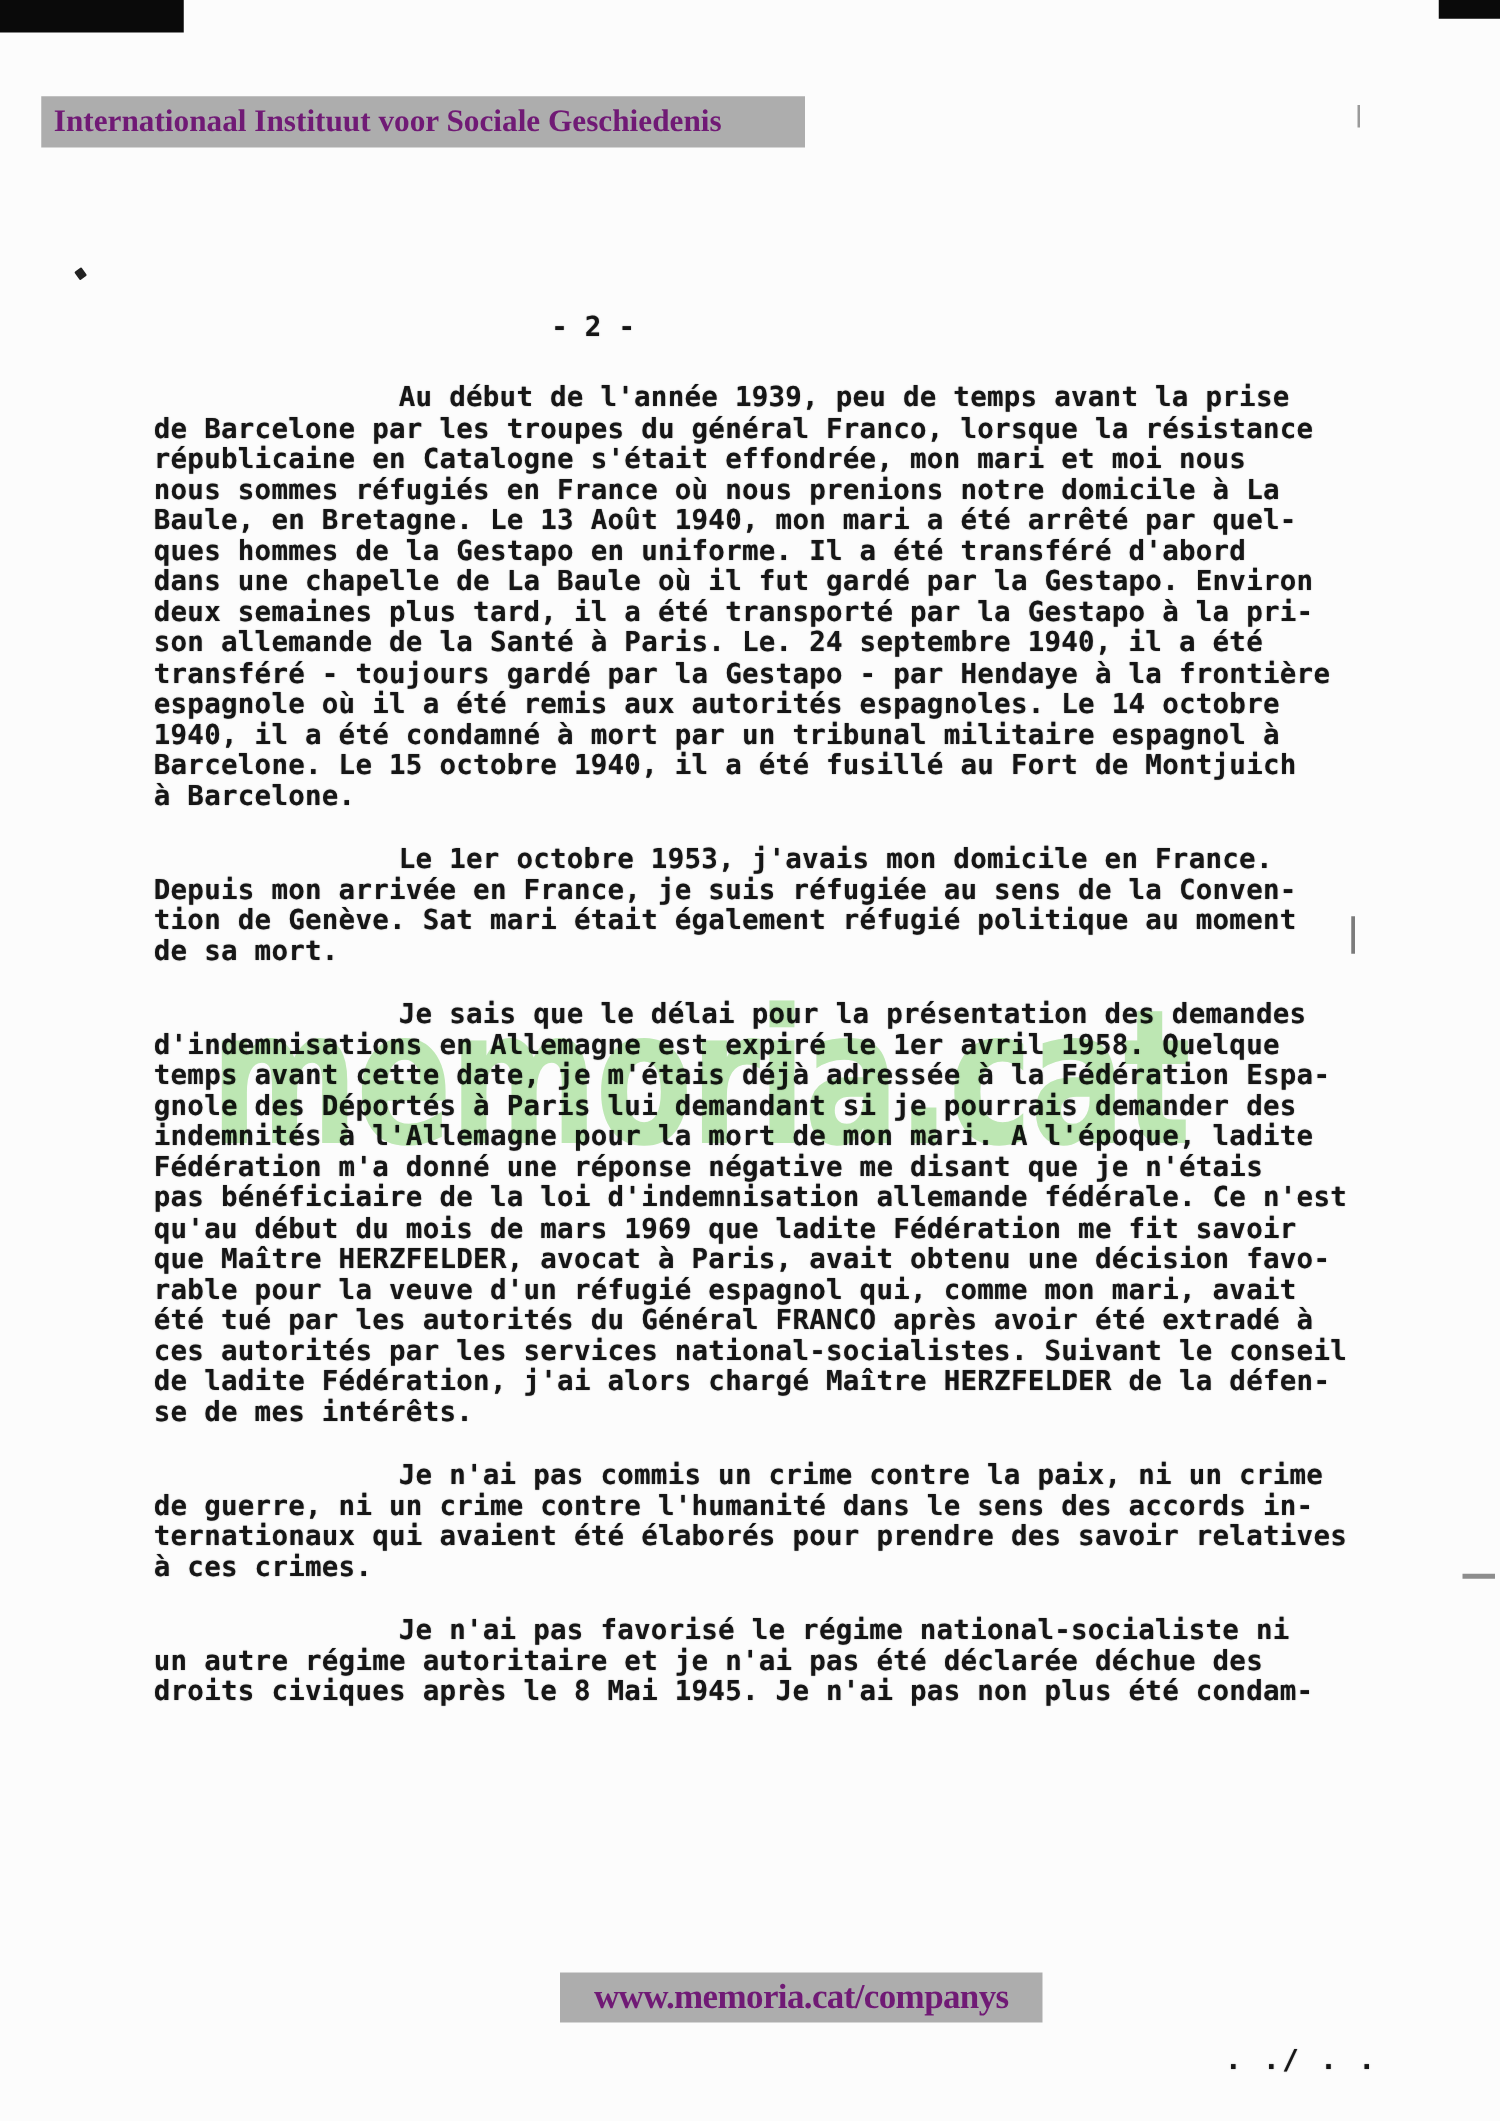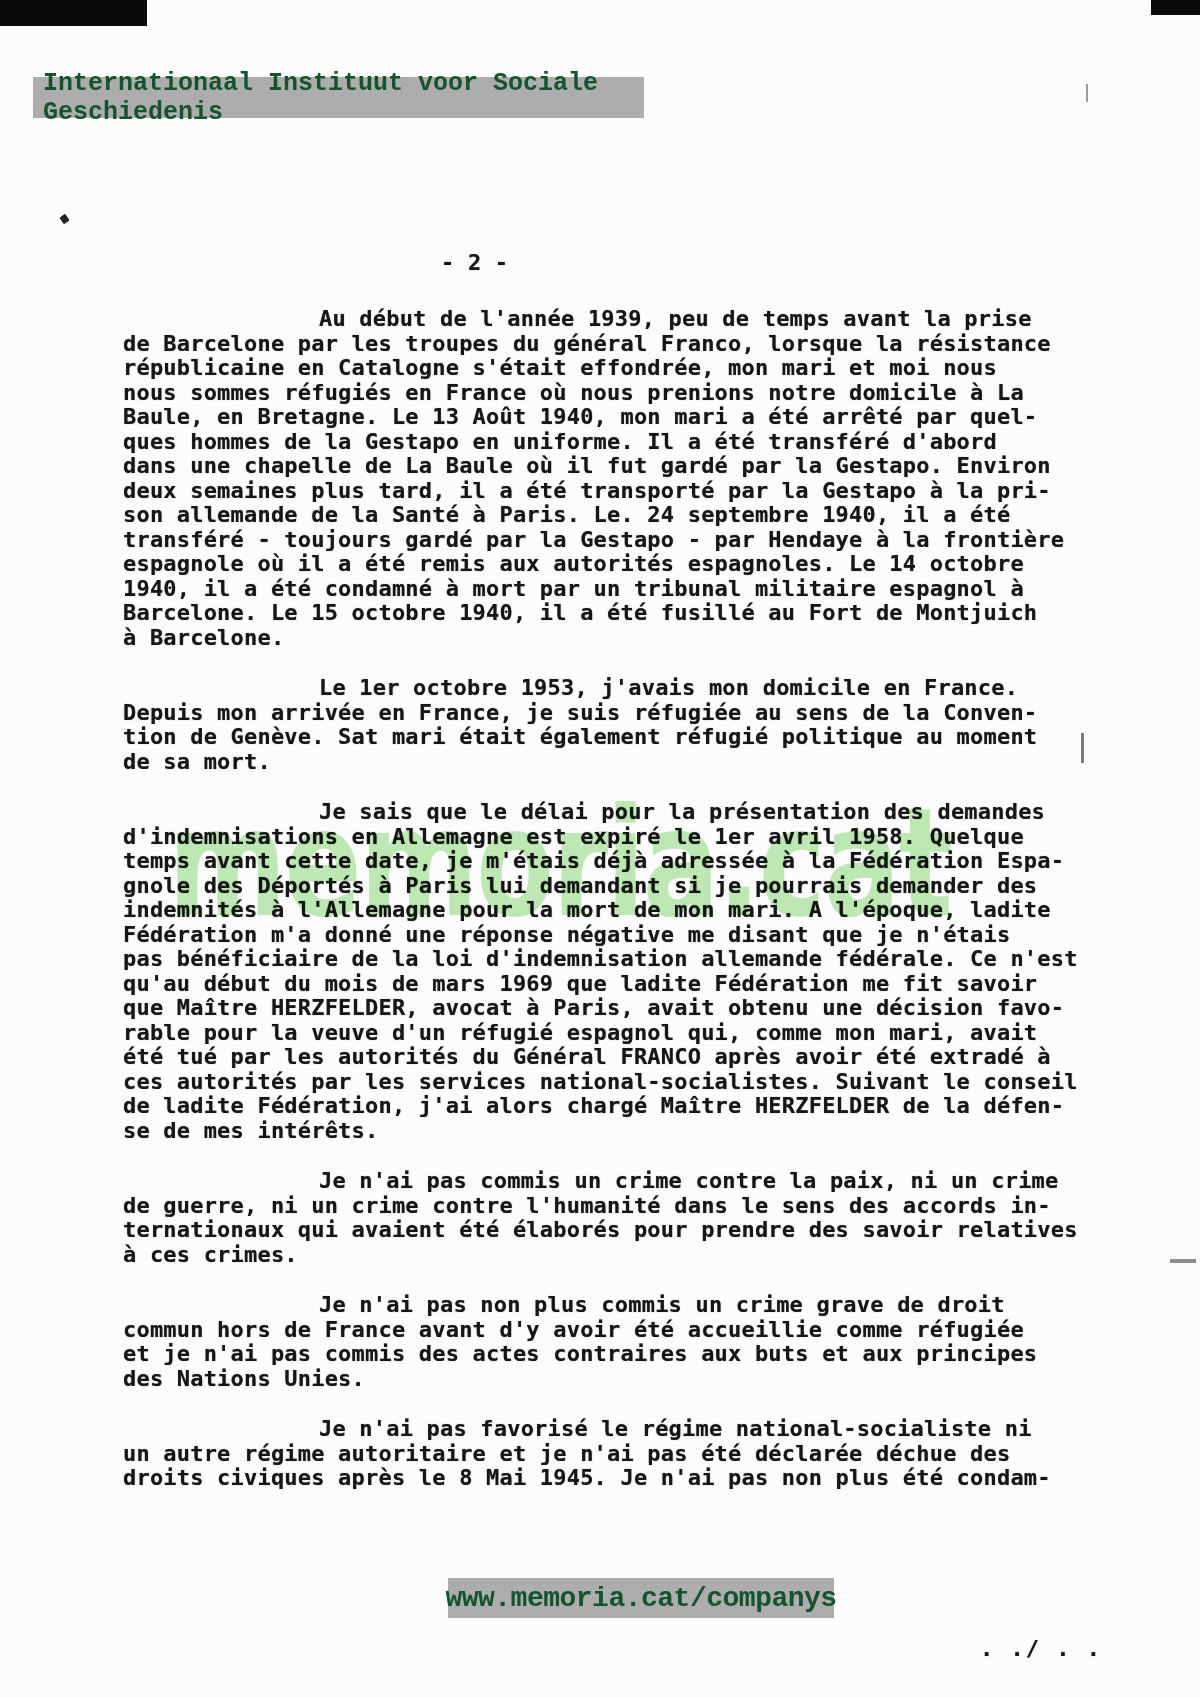--- a/index.html
+++ b/index.html
@@ -11,22 +11,22 @@
   .abs{position:absolute;}
   
   .corner-tl{left:0;top:0;width:147px;height:26px;background:#0a0a0a;}
   .corner-tr{left:1151px;top:0;width:49px;height:15px;background:#0a0a0a;}
   .speck{left:61px;top:215px;width:7px;height:8px;background:#222;transform:rotate(-35deg);border-radius:1px;}
   .tick-top-right{left:1086px;top:84px;width:2px;height:18px;background:#9a9a9a;}
   .tick-mid-right{left:1081px;top:733px;width:3px;height:30px;background:#7c7c7c;}
   .dash-right{left:1170px;top:1259px;width:26px;height:4px;background:#8d8d8d;}
   
   .banner{
-    font-family:Liberation Mono, monospace;
-    font-weight:bold;color:#14532d;background:#adadad;
+    font-family:Liberation Serif, serif;
+    font-weight:bold;color:#701a75;background:#adadad;
     display:flex;align-items:center;
   }
   .top-banner{
     left:33px;top:77px;width:601px;height:41px;
     font-size:25px;padding-left:10px;letter-spacing:0px;
   }
   .footer-banner{
     left:448px;top:1578px;width:386px;height:40px;
     font-size:28px;justify-content:center;letter-spacing:-0.5px;
   }
@@ -105,24 +105,20 @@
 que Maître HERZFELDER, avocat à Paris, avait obtenu une décision favo-
 rable pour la veuve d'un réfugié espagnol qui, comme mon mari, avait
 été tué par les autorités du Général FRANCO après avoir été extradé à
 ces autorités par les services national-socialistes. Suivant le conseil
 de ladite Fédération, j'ai alors chargé Maître HERZFELDER de la défen-
 se de mes intérêts.</p>
   <p class="para">Je n'ai pas commis un crime contre la paix, ni un crime
 de guerre, ni un crime contre l'humanité dans le sens des accords in-
 ternationaux qui avaient été élaborés pour prendre des savoir relatives
 à ces crimes.</p>
-  <p class="para">Je n'ai pas non plus commis un crime grave de droit
-commun hors de France avant d'y avoir été accueillie comme réfugiée
-et je n'ai pas commis des actes contraires aux buts et aux principes
-des Nations Unies.</p>
   <p class="para">Je n'ai pas favorisé le régime national-socialiste ni
 un autre régime autoritaire et je n'ai pas été déclarée déchue des
 droits civiques après le 8 Mai 1945. Je n'ai pas non plus été condam-</p>
 </div>
 
 <div class="abs watermark-center">memoria.cat</div>
 
 <div class="abs banner footer-banner">www.memoria.cat/companys</div>
 
 <div class="abs typew cont-mark">. ./ . .</div>

